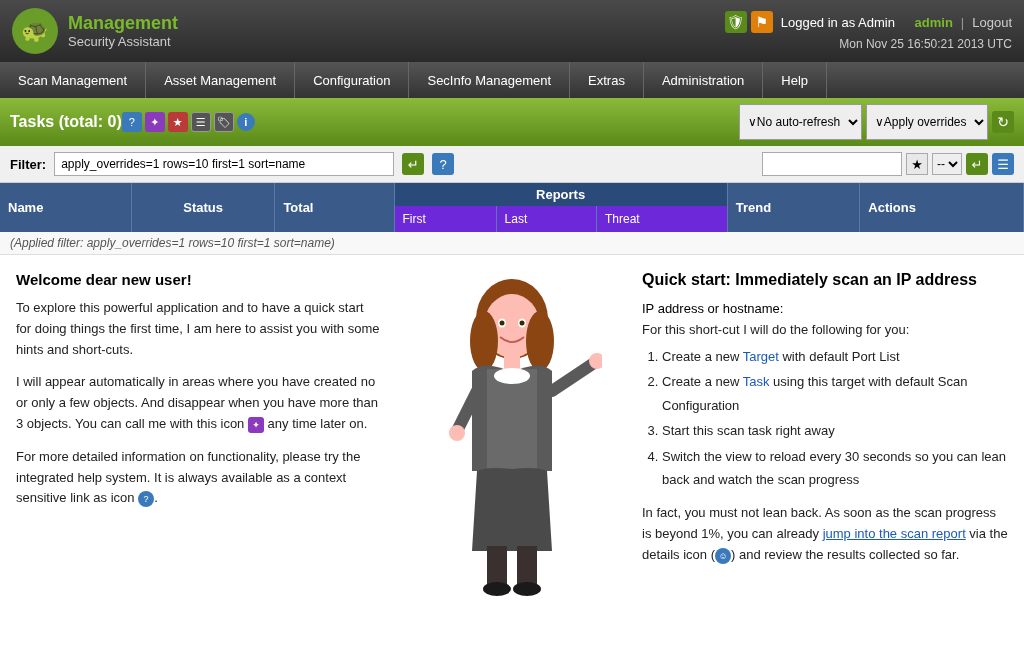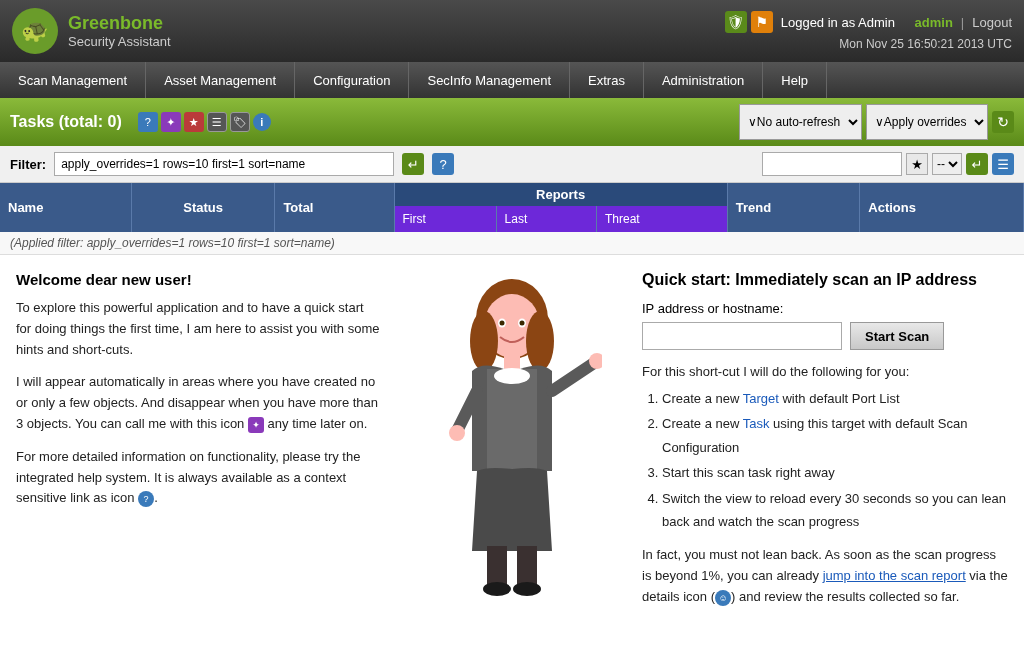--- a/index.html
+++ b/index.html
@@ -52,21 +52,21 @@
       cursor: pointer;
       border-right: 1px solid #666;
       text-decoration: none;
       white-space: nowrap;
     }
 
     
     .tasks-header {
       background: linear-gradient(to bottom, #8aba3a, #5a8a18);
       padding: 6px 10px;
-      display: flex; align-items: center; gap: 16px;
+      display: flex; align-items: center; gap: 0;
       min-height: 38px;
     }
     .tasks-title {
       color: #fff;
       font-size: 16px;
       font-weight: bold;
     }
     .tasks-icons { display: flex; gap: 3px; align-items: center; }
     .ticon {
       width: 20px; height: 20px; border-radius: 3px;
@@ -202,21 +202,21 @@
     .header-user-row { display: flex; align-items: center; gap: 8px; justify-content: flex-end; }
     .pipe { color: #999; }
   </style>
 </head>
 <body>
 
 <div class="top-header">
   <div class="logo-area">
     <div class="logo-icon">🐢</div>
     <div class="logo-text">
-      <div class="name">Greenbone</div>
+      <div class="name">Management</div>
       <div class="sub">Security Assistant</div>
     </div>
   </div>
   <div class="header-right">
     <div class="header-user-row">
       <div class="header-icons">
         <div class="hicon hicon-green">🛡</div>
         <div class="hicon hicon-orange">⚑</div>
       </div>
       <span>Logged in as Admin</span>&nbsp;
@@ -351,24 +351,20 @@
       <rect x="95" y="275" width="20" height="40" fill="#3a3030"></rect>
 
       <ellipse cx="75" cy="318" rx="14" ry="7" fill="#1a1a1a"></ellipse>
       <ellipse cx="105" cy="318" rx="14" ry="7" fill="#1a1a1a"></ellipse>
     </svg>
   </div>
 
   <div class="quickstart-section">
     <h2>Quick start: Immediately scan an IP address</h2>
     <p class="ip-label">IP address or hostname:</p>
-    <div class="scan-input-row">
-      <input class="ip-input" type="text" placeholder="" style="">
-      <button class="start-scan-btn">Start Scan</button>
-    </div>
     <p class="shortcut-desc">For this short-cut I will do the following for you:</p>
     <ol class="steps-list">
       <li>Create a new <a href="#">Target</a> with default Port List</li>
       <li>Create a new <a href="#">Task</a> using this target with default Scan Configuration</li>
       <li>Start this scan task right away</li>
       <li>Switch the view to reload every 30 seconds so you can lean back and watch the scan progress</li>
     </ol>
     <p class="bottom-note">
       In fact, you must not lean back. As soon as the scan progress is beyond 1%, you can already <a href="#">jump into the scan report</a> via the details icon (<span class="inline-icon2">☺</span>) and review the results collected so far.
     </p>

